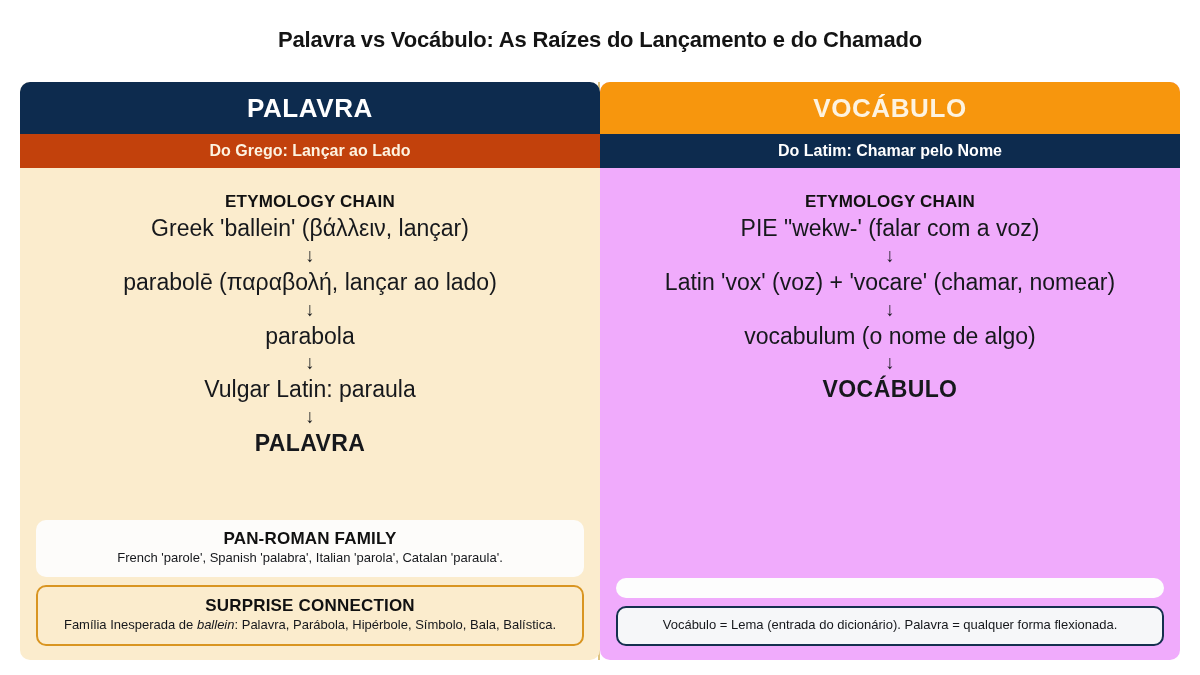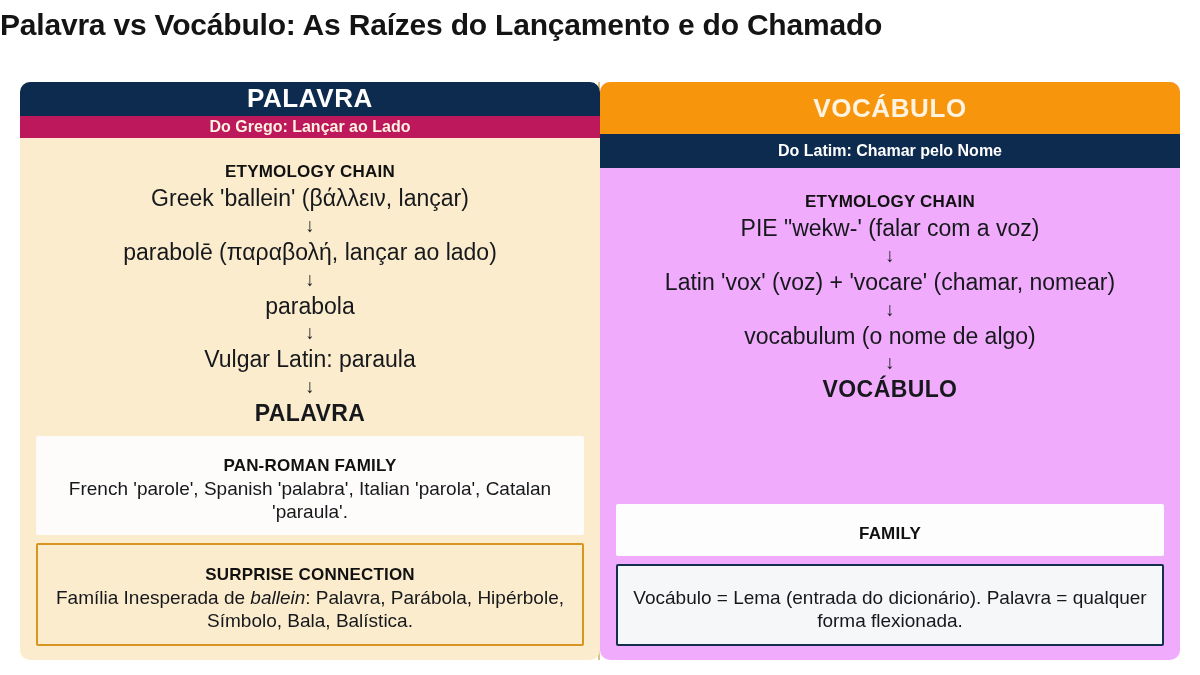--- a/index.html
+++ b/index.html
@@ -12,26 +12,26 @@
 
   body {
     background: #ffffff;
     font-family: "Liberation Sans", "DejaVu Sans", sans-serif;
     color: #111111;
     position: relative;
   }
 
   
   #page-title {
-    text-align: left;
-    font-size: 30px;
+    text-align: center;
+    font-size: 22px;
     font-weight: bold;
     color: #141414;
     letter-spacing: -0.2px;
-    padding-top: 8px;
+    padding-top: 28px;
     line-height: 1.1;
   }
 
   
   #columns {
     position: absolute;
     top: 82px;
     left: 0;
     width: 1200px;
     height: 580px;
@@ -78,21 +78,21 @@
   .title-orange { background: #f7960d; color: #fdf3e0; }
 
   .panel-subtitle {
     height: 34px;
     display: flex;
     align-items: center;
     justify-content: center;
     font-size: 16px;
     font-weight: bold;
   }
-  .sub-orange { background: #be185d; color: #fdf3e0; }
+  .sub-orange { background: #c2410c; color: #fdf3e0; }
   .sub-navy   { background: #0d2b4e; color: #ffffff; }
 
   
   .panel-body {
     flex: 1;
     display: flex;
     flex-direction: column;
     padding: 14px 16px 14px;
   }
 
@@ -123,22 +123,22 @@
   }
   .chain-arrow {
     font-size: 19px;
     line-height: 1.0;
     color: #16181c;
     margin: 3px 0 3px;
   }
 
   
   .card {
-    border-radius: 2px;
-    padding: 20px 14px 11px;
+    border-radius: 10px;
+    padding: 9px 14px 11px;
     text-align: center;
     margin-top: 8px;
   }
   .card-plain-light {
     background: #fdfcfa;
   }
   .card-plain-white {
     background: #fdfdfd;
   }
   .card-outline-orange {
@@ -150,21 +150,21 @@
     border: 2.5px solid #15304f;
   }
   .card-heading {
     font-size: 17px;
     font-weight: bold;
     color: #111111;
     letter-spacing: .2px;
     margin-bottom: 1px;
   }
   .card-text {
-    font-size: 19px;
+    font-size: 13px;
     color: #16181c;
     line-height: 1.24;
   }
   .card-text em { font-style: italic; }
 </style>
 </head>
 <body>
 
 <h1 id="page-title">Palavra vs Vocábulo: As Raízes do Lançamento e do Chamado</h1>
 
@@ -214,21 +214,20 @@
           <div class="chain-arrow">↓</div>
           <div class="chain-step">Latin 'vox' (voz) + 'vocare' (chamar, nomear)</div>
           <div class="chain-arrow">↓</div>
           <div class="chain-step">vocabulum (o nome de algo)</div>
           <div class="chain-arrow">↓</div>
           <div class="chain-step emphasis">VOCÁBULO</div>
         </div>
 
       <div id="cards-right">
           <div class="card card-plain-white">
-            <div class="card-heading">FAMILY</div>
           </div>
           <div class="card card-outline-navy">
             <div class="card-text">Vocábulo = Lema (entrada do dicionário). Palavra = qualquer forma flexionada.</div>
           </div>
         </div>
     </div>
   </section>
 
 </div>
 

